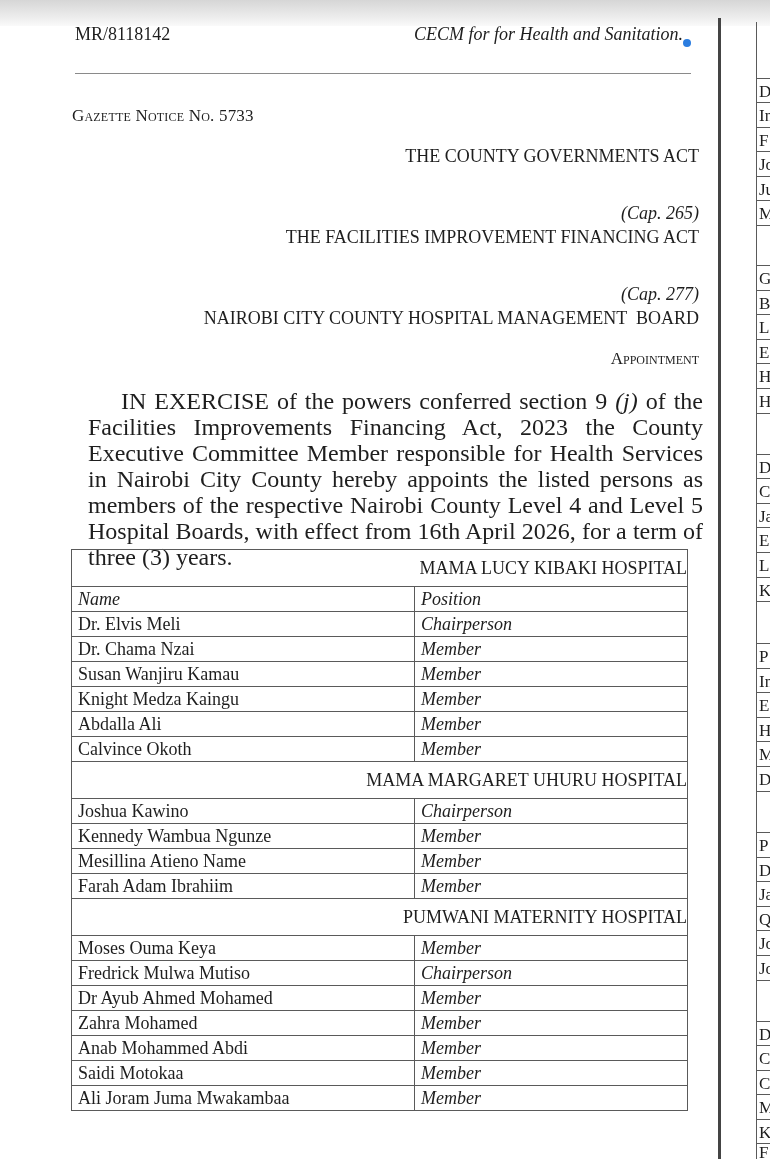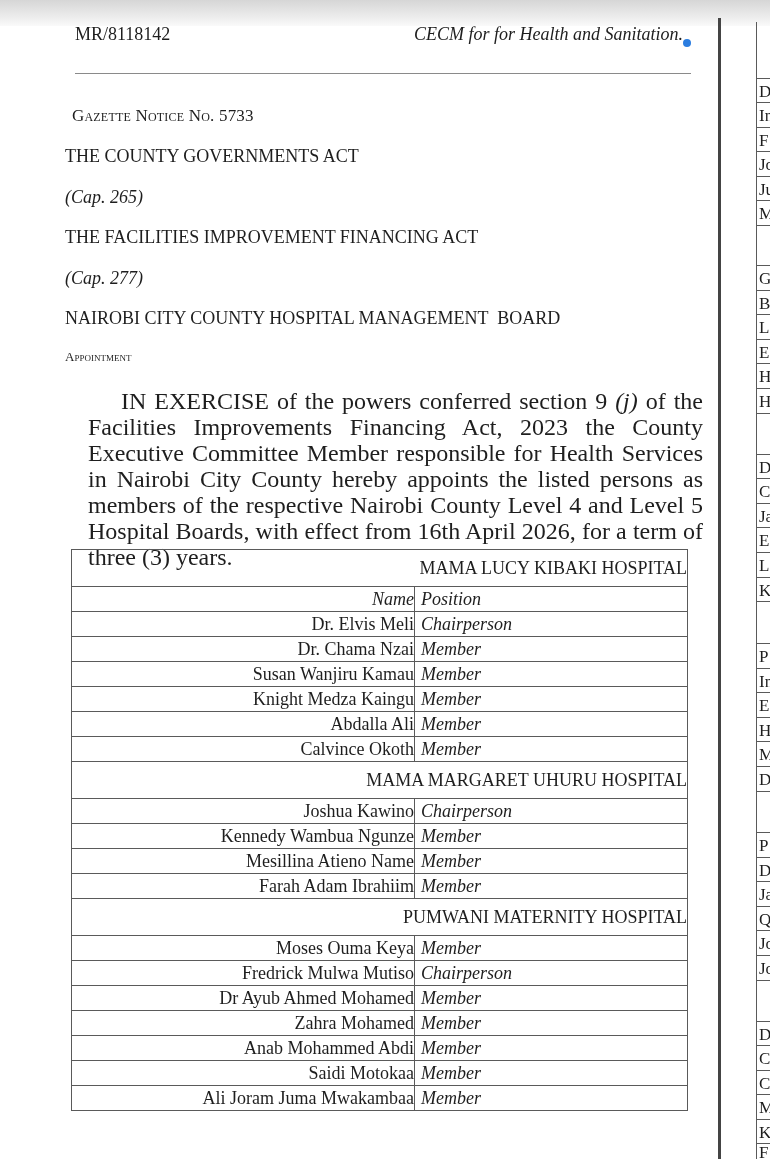--- a/index.html
+++ b/index.html
@@ -25,43 +25,43 @@
   }
   .head-rule {
     position: absolute; left: 75px; top: 73px; width: 616px; height: 1px;
     background: #8a8a8a;
   }
   .notice-no {
     position: absolute; left: 72px; top: 106px; font-size: 17px;
     font-variant: small-caps; letter-spacing: 0.2px;
   }
   .center-line {
-    position: absolute; left: 65px; width: 617px; text-align: left; font-size: 18px;
-  }
-  .center-line.italic { font-style: italic; }
-  .center-line.smallcaps { font-variant: small-caps; font-size: 13px; }
+    position: absolute; left: 82px; width: 617px; text-align: right; font-size: 18px;
+  }
+  .center-line.italic { font-style: italic; margin-top: 16px; }
+  .center-line.smallcaps { font-variant: small-caps; font-size: 17px; }
   .body-para {
     position: absolute; left: 88px; top: 388px; width: 615px;
     font-size: 24px; line-height: 26px; text-align: justify;
     text-indent: 33px; hyphens: none;
   }
   .body-para .it { font-style: italic; }
   table.boards {
     position: absolute; left: 71px; top: 549px; width: 617px;
     border-collapse: collapse; font-size: 18px;
   }
   table.boards td {
     border: 1.5px solid #5a5a5a; padding: 0 0 0 6px; height: 24px;
     line-height: 22px; vertical-align: middle; white-space: nowrap;
   }
   table.boards td.hosp {
     text-align: right; height: 36px; padding: 0; font-size: 18px;
   }
   table.boards td.pos { font-style: italic; padding-left: 6px; }
-  table.boards td.name-col { width: 336px; text-align: right; }
+  table.boards td.name-col { width: 336px; }
   table.boards tr.colhead td { font-style: italic; }
   .divider {
     position: absolute; left: 718px; top: 18px; width: 3px; height: 1141px;
     background: #444;
   }
   .next-col {
     position: absolute; left: 756px; top: 22px; width: 14px; height: 1137px;
     border-left: 1.5px solid #5a5a5a;
   }
   .nc-cell {

